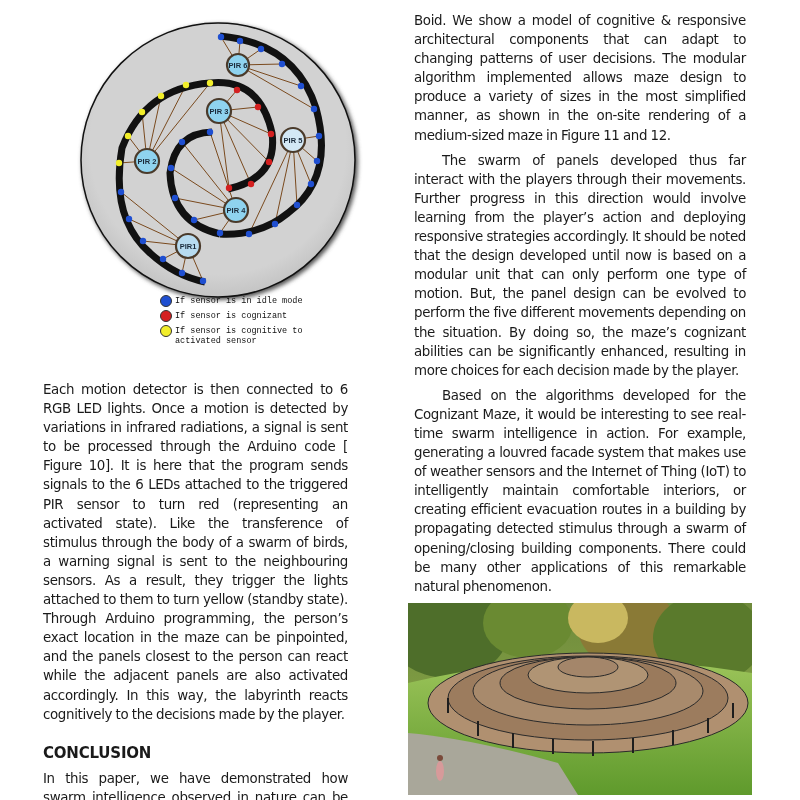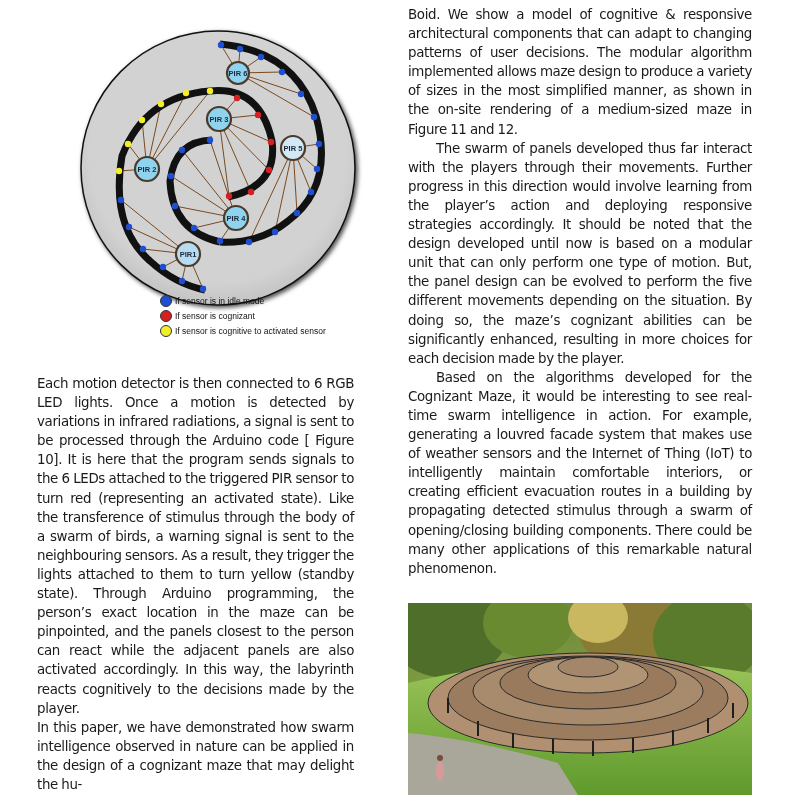--- a/index.html
+++ b/index.html
@@ -1,24 +1,24 @@
 <!DOCTYPE html>
 <html><head>
 <meta charset="utf-8">
 <style>
   html, body { margin: 0; padding: 0; background: #ffffff; }
   body { width: 800px; height: 800px; position: relative; overflow: hidden; font-family: "DejaVu Sans", sans-serif; color: #1a1a1a; }
-  .figure { position: absolute; left: 60px; top: 16px; width: 320px; height: 300px; }
+  .figure { position: absolute; left: 60px; top: 8px; width: 320px; height: 300px; }
   .figure svg { position: absolute; left: 0; top: 0; }
   .legend { position: absolute; left: 160px; top: 295px; width: 180px; font-family: "Liberation Sans", sans-serif; font-size: 8.5px; line-height: 10px; color: #111; }
   .legend-row { display: flex; align-items: flex-start; margin-bottom: 3px; }
   .legend-dot { width: 12px; height: 12px; border-radius: 50%; flex: 0 0 12px; margin-right: 3px; box-sizing: border-box; border: 1px solid #333; }
-  .legend-text { padding-top: 1px; }
+  .legend-text { padding-top: 1px; font-family: Liberation Mono, monospace; }
   .col { position: absolute; font-family: "DejaVu Sans", sans-serif; font-size: 13.4px; line-height: 19.1px; text-align: justify; letter-spacing: -0.35px; word-spacing: -0.5px; }
-  .col p { margin: 0; }
+  .col p { margin: 6px; }
   .col p.indent { text-indent: 28px; }
   .col-left { left: 37px; top: 374px; width: 317px; }
   .col-right { left: 408px; top: 5px; width: 344px; }
   .heading { font-family: "DejaVu Sans", sans-serif; font-weight: bold; font-size: 15px; letter-spacing: -0.2px; margin-top: 20px !important; margin-bottom: 0 !important; text-align: left; }
   .photo { position: absolute; left: 408px; top: 603px; width: 344px; height: 192px; overflow: hidden; }
   .photo svg { display: block; }
 </style>
 </head>
 <body>
 
@@ -175,20 +175,21 @@
     <span class="legend-text">If sensor is cognizant</span>
   </div>
   <div class="legend-row">
     <span class="legend-dot" style="background:#f2ee2a"></span>
     <span class="legend-text">If sensor is cognitive to activated sensor</span>
   </div>
 </div>
 
 <div class="col col-left">
   <p>Each motion detector is then connected to 6 RGB LED lights.  Once a motion is detected by variations in infrared radiations, a signal is sent to be processed through the Arduino code [ Figure 10]. It is here that the program sends signals to the 6 LEDs attached to the triggered PIR sensor to turn red (representing an activated state). Like the transference of stimulus through the body of a swarm of birds, a warning signal is sent to the neighbouring sensors.  As a result, they trigger the lights attached to them to turn yellow (standby state). Through Arduino programming, the person’s exact location in the maze can be pinpointed, and the panels closest to the person can react while the adjacent panels are also activated accordingly. In this way, the labyrinth reacts cognitively to the decisions made by the player.</p>
+  <p class="heading">CONCLUSION</p>
   <p>In this paper, we have demonstrated how swarm intelligence observed in nature can be applied in the design of a cognizant maze that may delight the hu-</p>
 </div>
 
 <div class="col col-right">
   <p>Boid. We show a model of cognitive &amp; responsive architectural components that can adapt to changing patterns of user decisions.  The modular algorithm implemented allows maze design to produce a variety of sizes in the most simplified manner, as shown in the on-site rendering of a medium-sized maze in Figure 11 and 12.</p>
   <p class="indent">The swarm of panels developed thus far interact with the players through their movements.  Further progress in this direction would involve learning from the player’s action and deploying responsive strategies accordingly.  It should be noted that the design developed until now is based on a modular unit that can only perform one type of motion. But, the panel design can be evolved to perform the five different movements depending on the situation. By doing so, the maze’s cognizant abilities can be significantly enhanced, resulting in more choices for each decision made by the player.</p>
   <p class="indent">Based on the algorithms developed for the Cognizant Maze, it would be interesting to see real-time swarm intelligence in action.  For example, generating a louvred facade system that makes use of weather sensors and the Internet of Thing (IoT) to intelligently maintain comfortable interiors, or creating efficient evacuation routes in a building by propagating detected stimulus through a swarm of opening/closing building components.  There could be many other applications of this remarkable natural phenomenon.</p>
 </div>
 
 <div class="photo">

